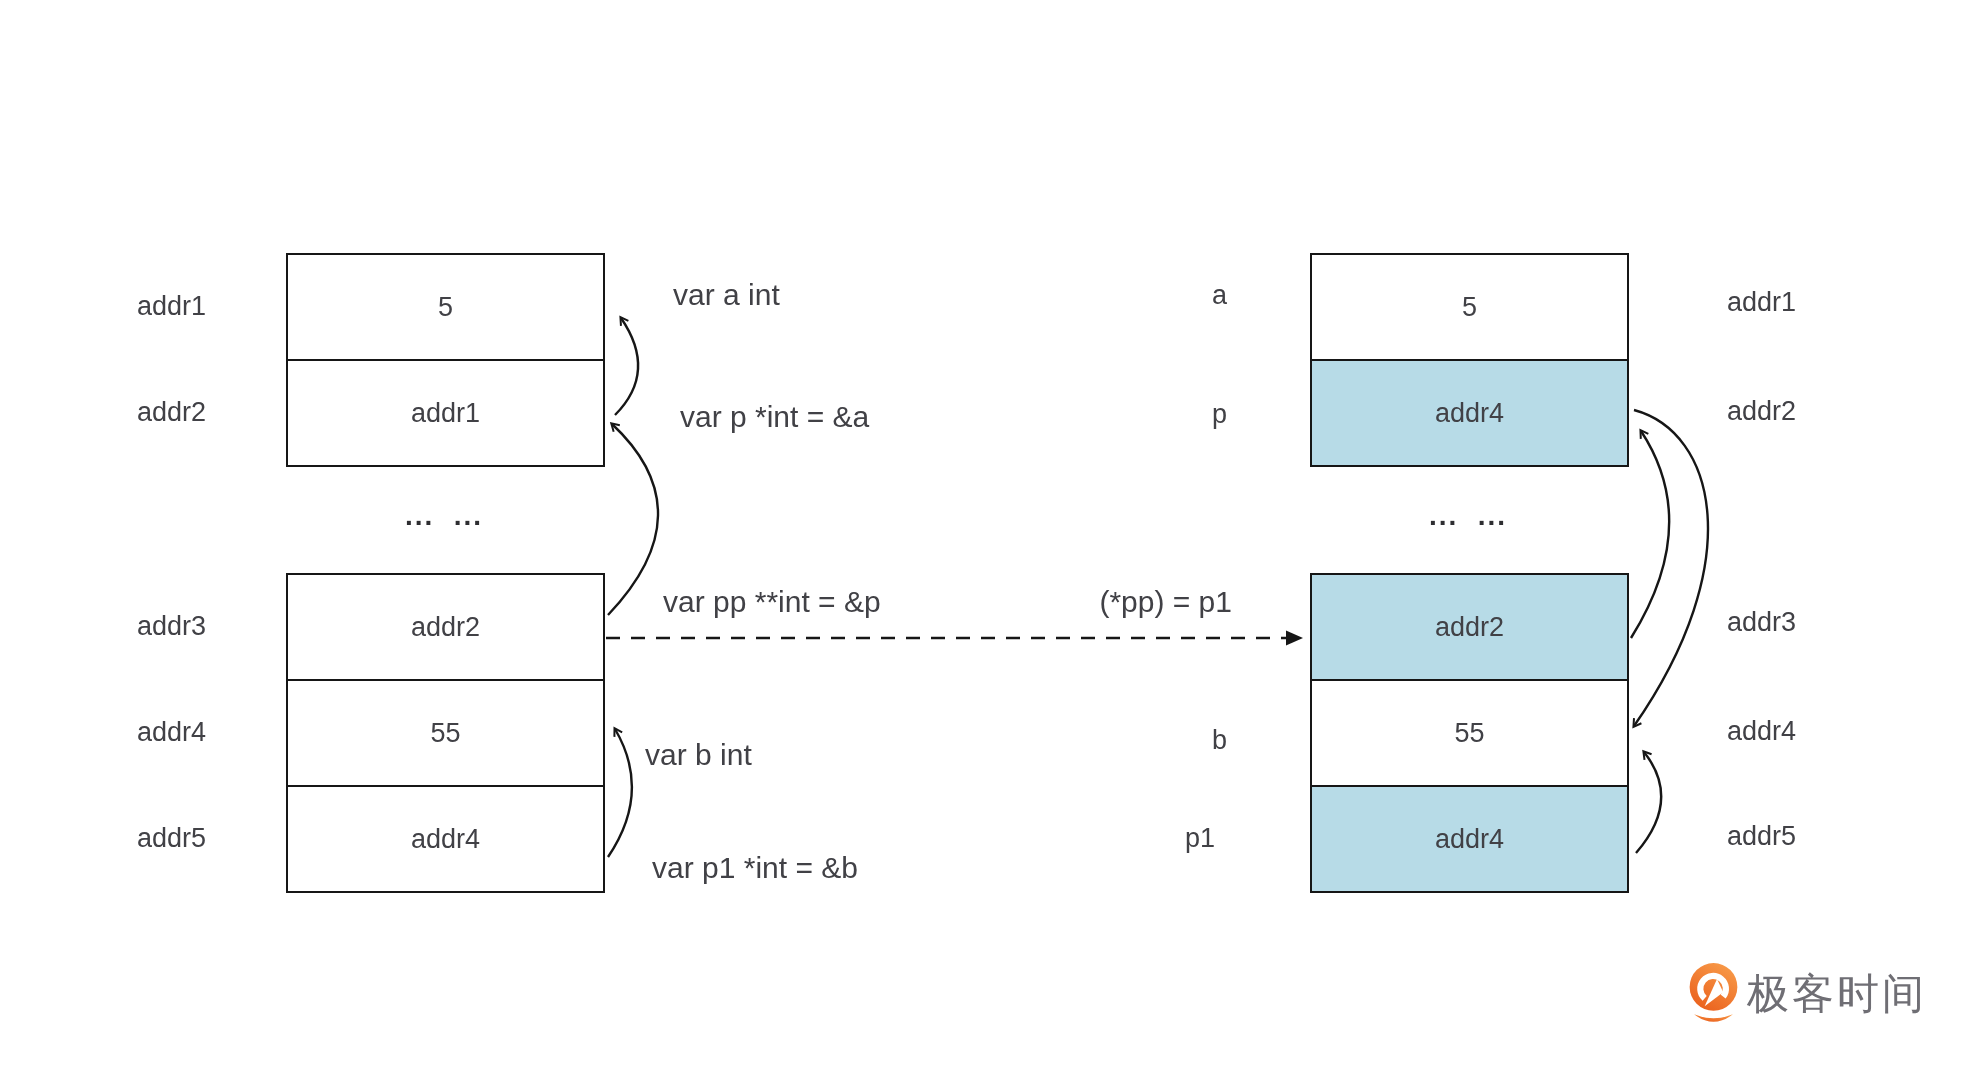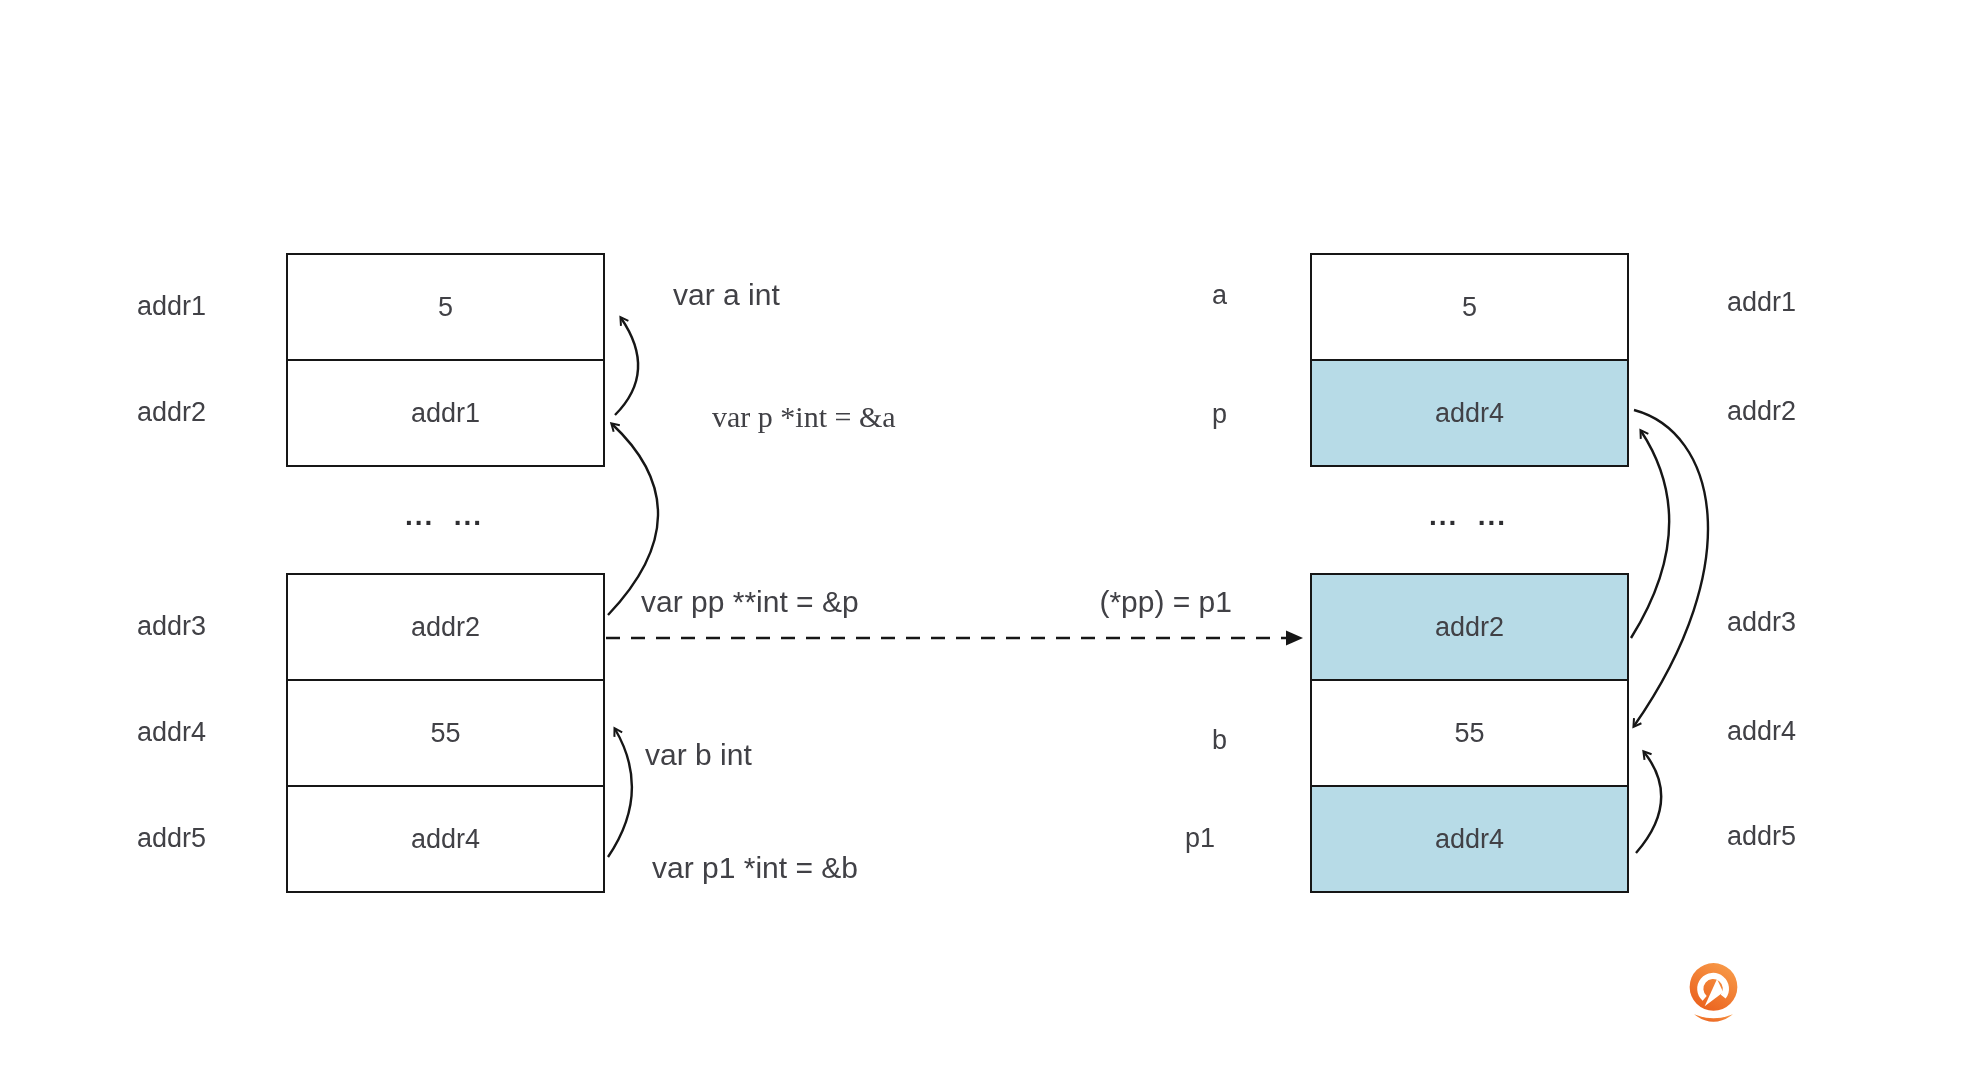--- a/index.html
+++ b/index.html
@@ -65,22 +65,22 @@
     </div>
     <div class="mem-row divider">
       <span class="cell-text">55</span>
     </div>
     <div class="mem-row">
       <span class="cell-text">addr4</span>
     </div>
   </div>
 
   <div class="pos vcenter annotation" style="left:673px;top:295px;">var a int</div>
-  <div class="pos vcenter annotation" style="left:712px;top:417px;font-family:Liberation Serif, serif;">var p *int = &amp;a</div>
-  <div class="pos vcenter annotation" style="left:641px;top:602px;">var pp **int = &amp;p</div>
+  <div class="pos vcenter annotation" style="left:680px;top:417px;">var p *int = &amp;a</div>
+  <div class="pos vcenter annotation" style="left:663px;top:602px;">var pp **int = &amp;p</div>
   <div class="pos vcenter annotation" style="left:645px;top:755px;">var b int</div>
   <div class="pos vcenter annotation" style="left:652px;top:868px;">var p1 *int = &amp;b</div>
 
   <div class="pos vcenter annotation right-align" style="right:717px;top:602px;text-align:center;">(*pp) = p1</div>
 
   <div class="pos vcenter addr-label right-align" style="right:722px;top:295px;">a</div>
   <div class="pos vcenter addr-label right-align" style="right:722px;top:414px;">p</div>
   <div class="pos vcenter addr-label right-align" style="right:722px;top:740px;">b</div>
   <div class="pos vcenter addr-label right-align" style="right:734px;top:838px;">p1</div>
 
@@ -137,14 +137,15 @@
       <linearGradient id="og" x1="0.8" y1="0" x2="0.2" y2="1">
         <stop offset="0" stop-color="#f89b49"></stop>
         <stop offset="1" stop-color="#ea5f1c"></stop>
       </linearGradient>
     </defs>
     <circle cx="30" cy="28" r="27" fill="url(#og)"></circle>
     <path d="M8,59 Q30,76 52,59 Q30,68 8,59 Z" fill="url(#og)"></path>
     <path d="M20,41 A14.5,14.5 0 1 1 41,39" fill="none" stroke="#ffffff" stroke-width="7"></path>
     <path d="M20,50 L34,19 L41,34 Z" fill="#ffffff"></path>
   </svg>
+  <div class="pos vcenter logo-text" style="left:1747px;top:994px;">极客时间</div>
 
 </div>
 
 </body></html>

